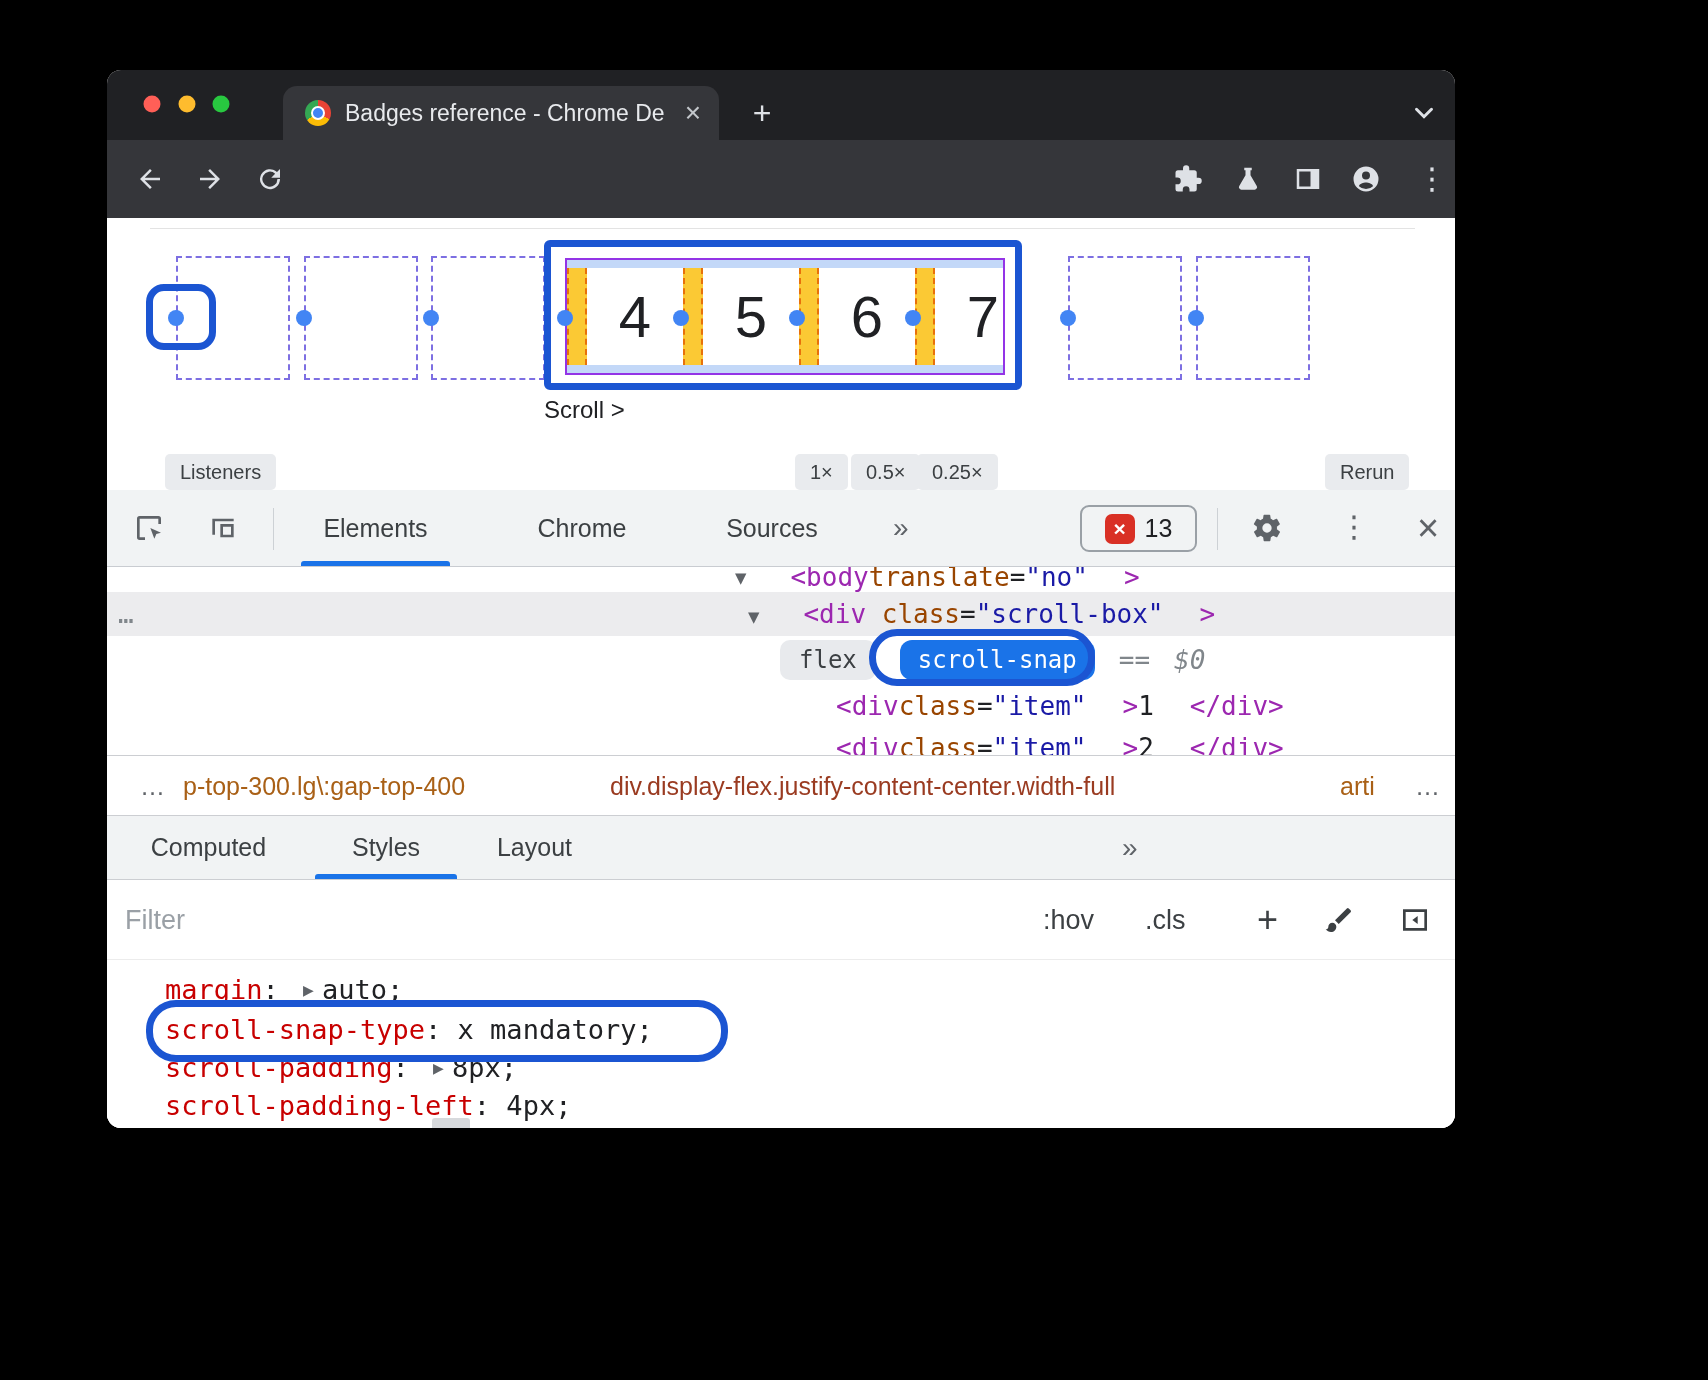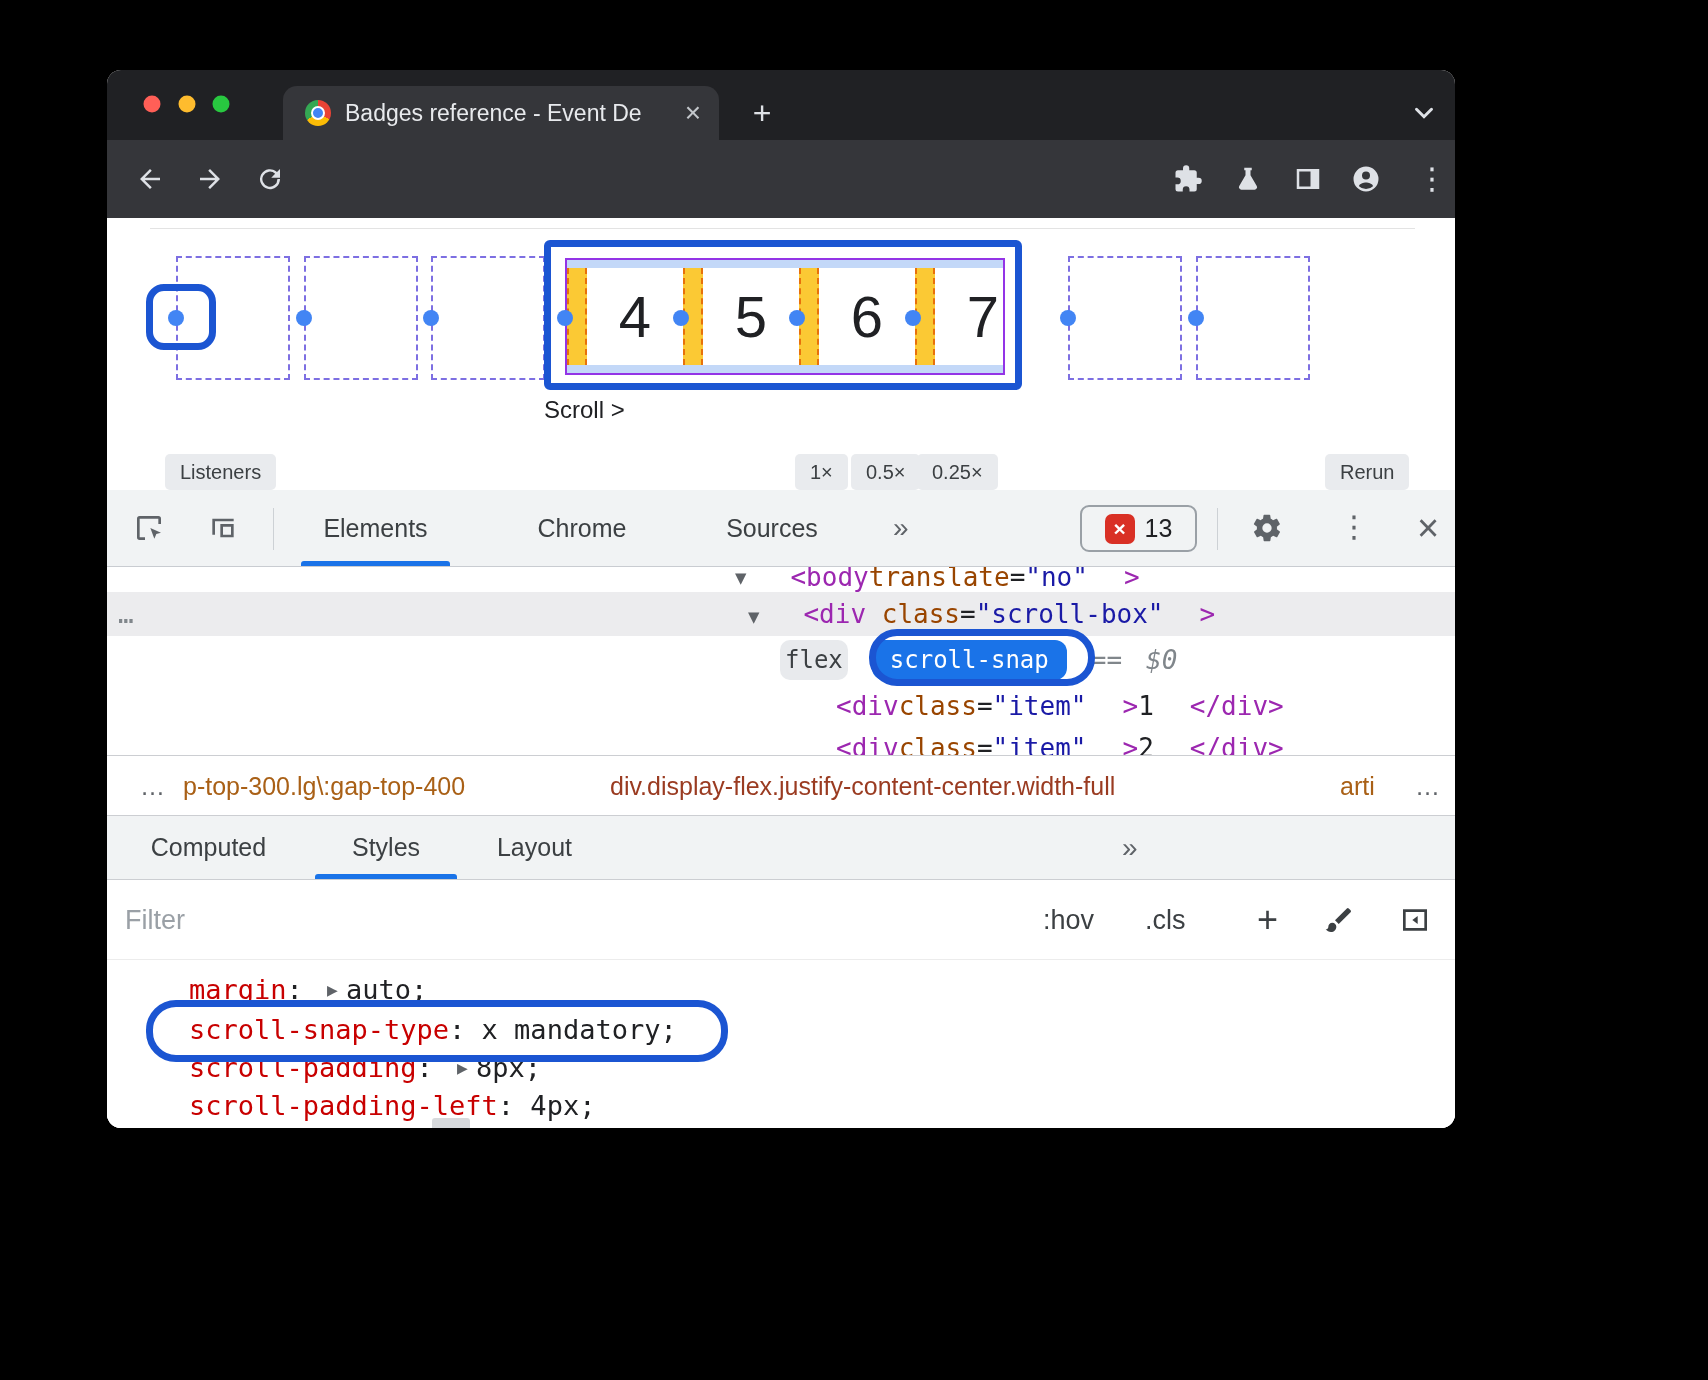--- a/index.html
+++ b/index.html
@@ -63,61 +63,61 @@
   .row-sb{left:0;top:25px;width:100%;background:#ececee;}
   .row-sb .ell{position:absolute;left:11px;}
   .row-sb .sb-tokens{position:absolute;left:641px;}
   .row-badges{left:673px;top:70px;height:46px;gap:24px;}
   .row-item1{left:693px;top:117px;}
   .row-item2{left:693px;top:159px;}
   .t-tag{color:#9c27b0;margin-left:36px;} .t-attr{color:#994500;} .t-val{color:#1a1aa6;}
   .t-plain{color:#202124;} .t-dim{color:#80868b;} .t-arrow{color:#5f6368;font-size:19px;margin-right:8px;}
   .t-dollar{font-style:italic;}
   .badge{font-size:24px;display:inline-flex;align-items:center;height:40px;box-sizing:border-box;}
-  .badge-grey{background:#e8eaed;color:#3c4043;border-radius:10px;padding:0 5px;}
+  .badge-grey{background:#e8eaed;color:#3c4043;border-radius:10px;padding:0 19px;}
   .badge-blue{background:#1a73e8;color:#fff;border-radius:12px;padding:6px 18px;}
 
   .crumbs{position:absolute;left:0;top:265px;width:100%;height:60px;border-top:1px solid #ccced2;background:#fff;box-sizing:border-box;font-size:25px;}
   .crumb{position:absolute;top:0;height:60px;display:flex;align-items:center;white-space:nowrap;}
   .k-dim{color:#5f6368;} .k-crumb1{color:#a96016;} .k-crumb2{color:#9a3b21;}
 
   .stabs{position:absolute;left:0;top:325px;width:100%;height:65px;background:#f1f3f4;border-top:1px solid #ccced2;border-bottom:1px solid #ccced2;box-sizing:border-box;font-size:25px;color:#3c4043;}
   .stab{position:absolute;top:0;height:63px;display:flex;align-items:center;justify-content:center;}
   .stab .ul{position:absolute;left:0;right:0;bottom:0;height:5px;background:#1a73e8;border-radius:3px 3px 0 0;}
   .smore{position:absolute;top:0;height:63px;display:flex;align-items:center;color:#5f6368;font-size:28px;}
 
   .frow{position:absolute;left:0;top:390px;width:100%;height:80px;background:#fff;border-bottom:1px solid #ececec;box-sizing:border-box;}
   .filter{position:absolute;left:18px;top:0;height:80px;display:flex;align-items:center;color:#9aa0a6;font-size:27px;}
   .ftool{position:absolute;top:0;height:80px;display:flex;align-items:center;color:#3c4043;font-size:27px;}
   .ftool.plus{font-size:36px;}
   .fic{position:absolute;top:24px;width:32px;height:32px;color:#3c4043;}
 
   .scontent{position:absolute;left:0;top:470px;right:0;bottom:0;font-family:"DejaVu Sans Mono",monospace;font-size:27px;background:#fff;}
-  .sline{position:absolute;left:58px;height:38px;display:flex;align-items:center;white-space:pre;margin-left:24px;}
+  .sline{position:absolute;left:58px;height:38px;display:flex;align-items:center;white-space:pre;}
   .t-prop{color:#c80000;} .t-tri{color:#5f6368;font-size:18px;margin:0 8px;}
   .greybox{position:absolute;left:325px;top:158px;width:38px;height:16px;background:#d7d9dc;border-radius:3px;}
 
   .ann{position:absolute;border:7px solid #1b55d2;box-sizing:border-box;pointer-events:none;background:transparent;}
   .ann-dot{left:39px;top:214px;width:70px;height:66px;border-radius:18px;}
   .ann-badge{left:762px;top:559px;width:226px;height:57px;border-radius:28px;}
   .ann-style{left:39px;top:930px;width:582px;height:62px;border-radius:30px;}
   svg{display:block;width:100%;height:100%;}
 </style>
 </head>
 <body>
 
 <div class="window">
 
   <div class="tabstrip">
     <div class="tl tl-r"></div>
     <div class="tl tl-y"></div>
     <div class="tl tl-g"></div>
     <div class="tab">
       <div class="chrome-logo"></div>
-      <div class="tab-title">Badges reference - Event De</div>
+      <div class="tab-title">Badges reference - Chrome De</div>
       <div class="tab-close">×</div>
     </div>
     <div class="newtab">+</div>
     <div class="strip-chevron">
       <svg viewBox="0 0 24 24">
           <path d="M6 9l6 6 6-6" stroke="currentColor" stroke-width="2.4" fill="none" stroke-linecap="round"></path>
         </svg>
     </div>
   </div>
 

